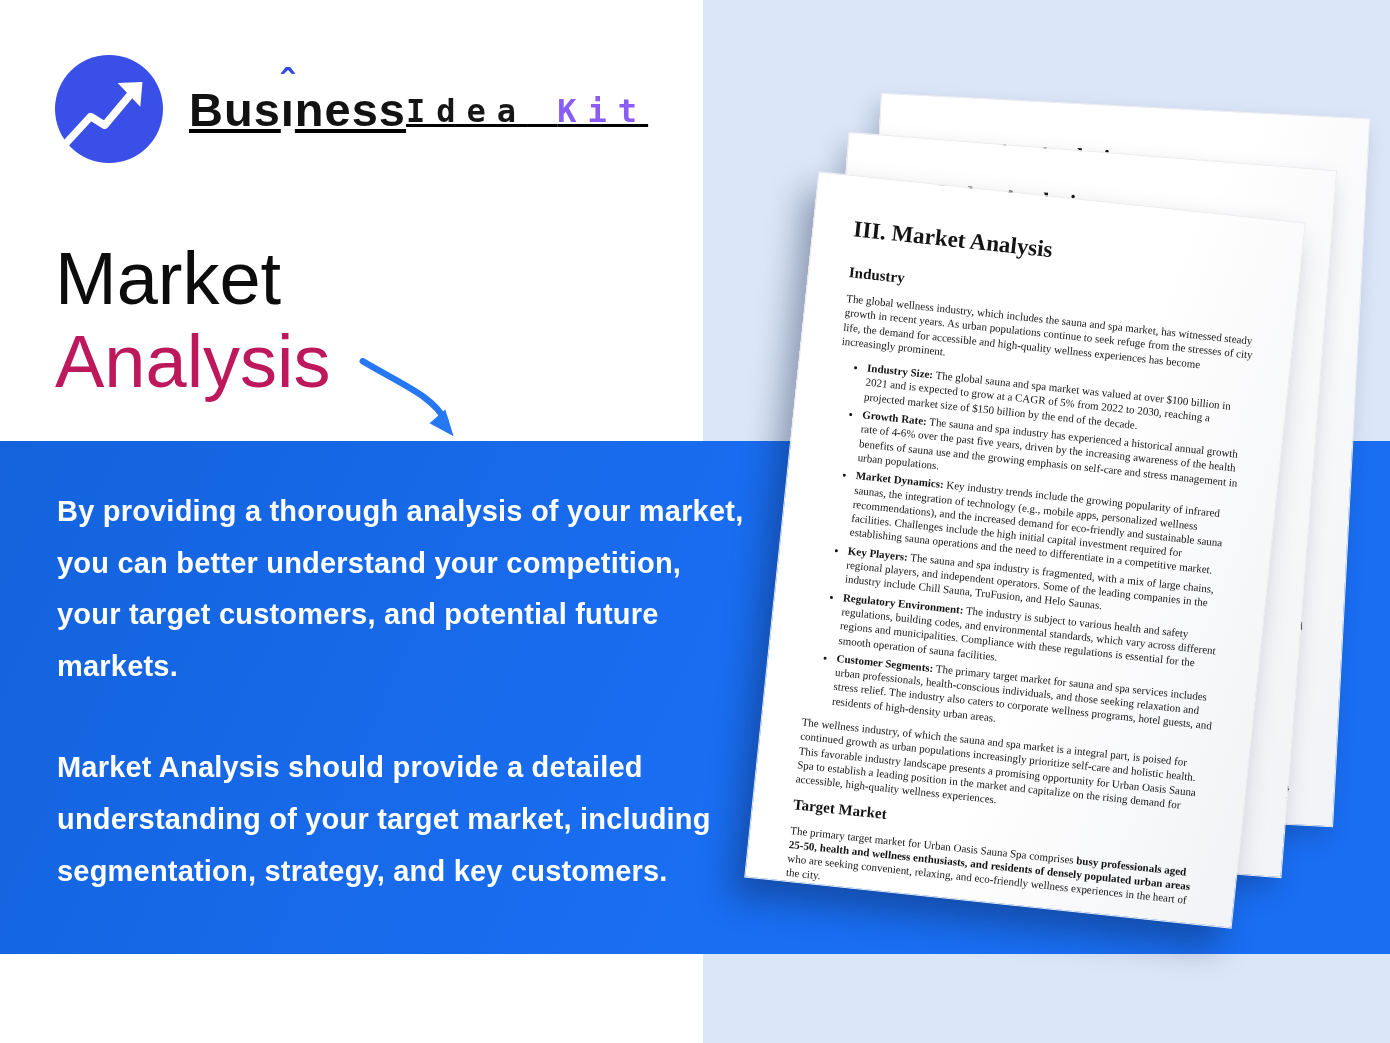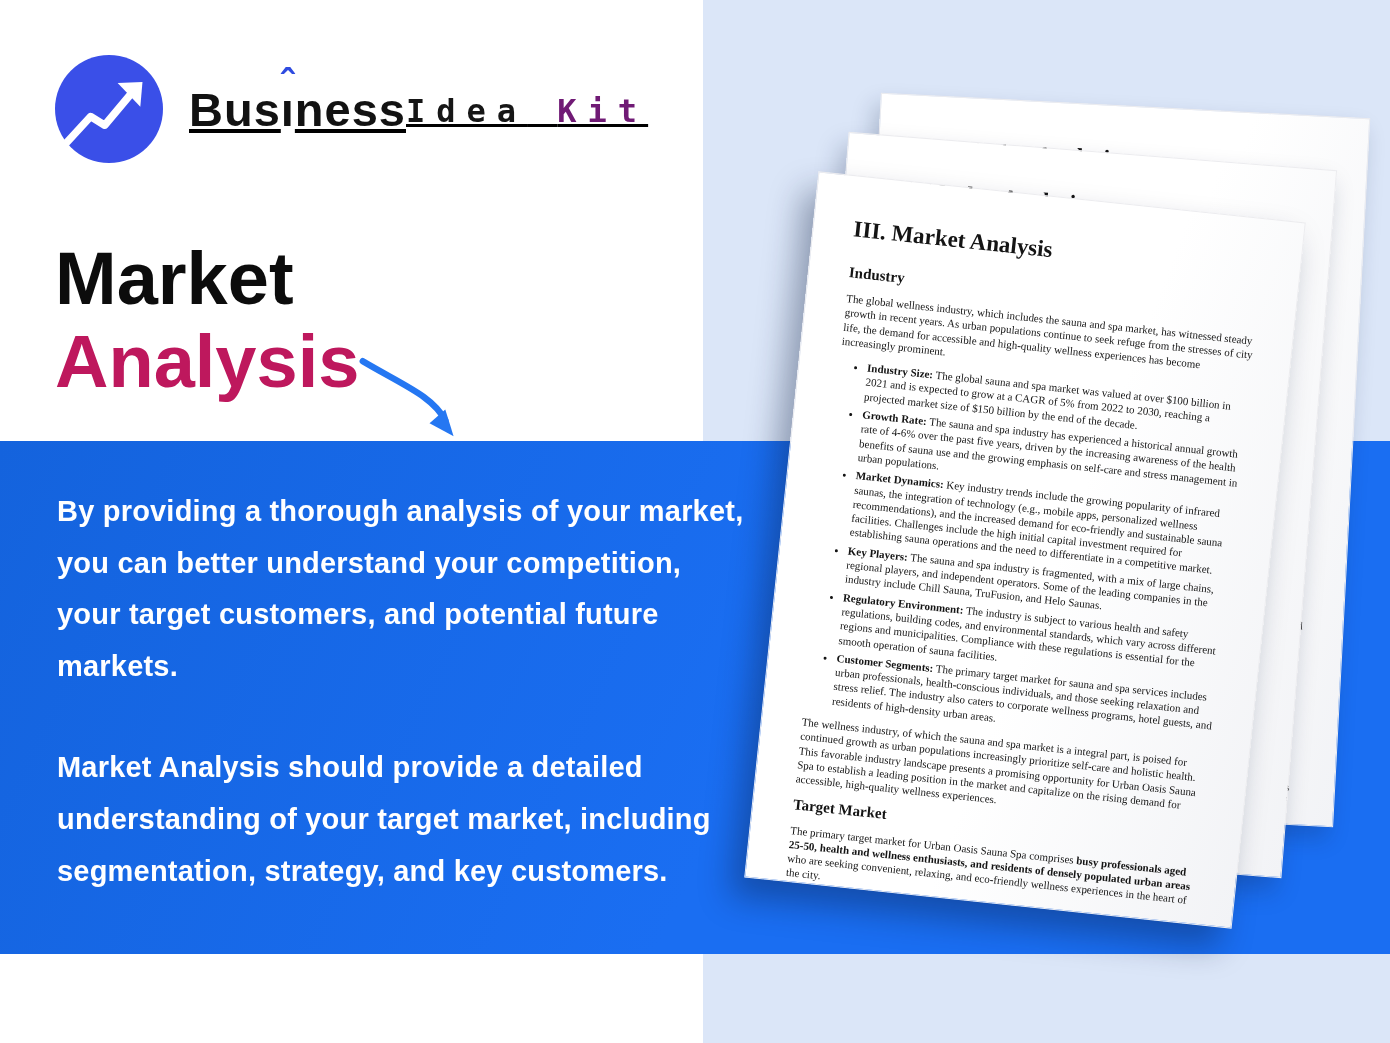--- a/index.html
+++ b/index.html
@@ -41,26 +41,26 @@
   .logo-i { position: relative; display: inline-block; }
   .logo-caret {
     position: absolute; left: 50%; transform: translateX(-50%);
     top: -0.52em; color: #2f4be0; font-size: 0.85em; font-weight: 800;
   }
   .brand-line2 {
     font-family: "DejaVu Sans Mono", monospace;
     font-size: 32px; font-weight: 700; color: #161616;
     letter-spacing: 11px; margin-top: 6px; white-space: nowrap;
   }
-  .brand-kit { color: #701a75; }
+  .brand-kit { color: #8b5cf6; }
 
   
   .hero {
     position: absolute; left: 55px; top: 238px;
-    font-size: 74px; font-weight: 700; line-height: 1.12; color: #0c0c0c;
+    font-size: 74px; font-weight: 400; line-height: 1.12; color: #0c0c0c;
     letter-spacing: 0px;
   }
   .hero-line2 { color: #be185d; }
   .hero-arrow { position: absolute; left: 352px; top: 352px; width: 118px; height: 88px; }
 
   
   .infobox {
     position: absolute; left: 57px; top: 486px;
     width: 690px; color: #ffffff;
   }

